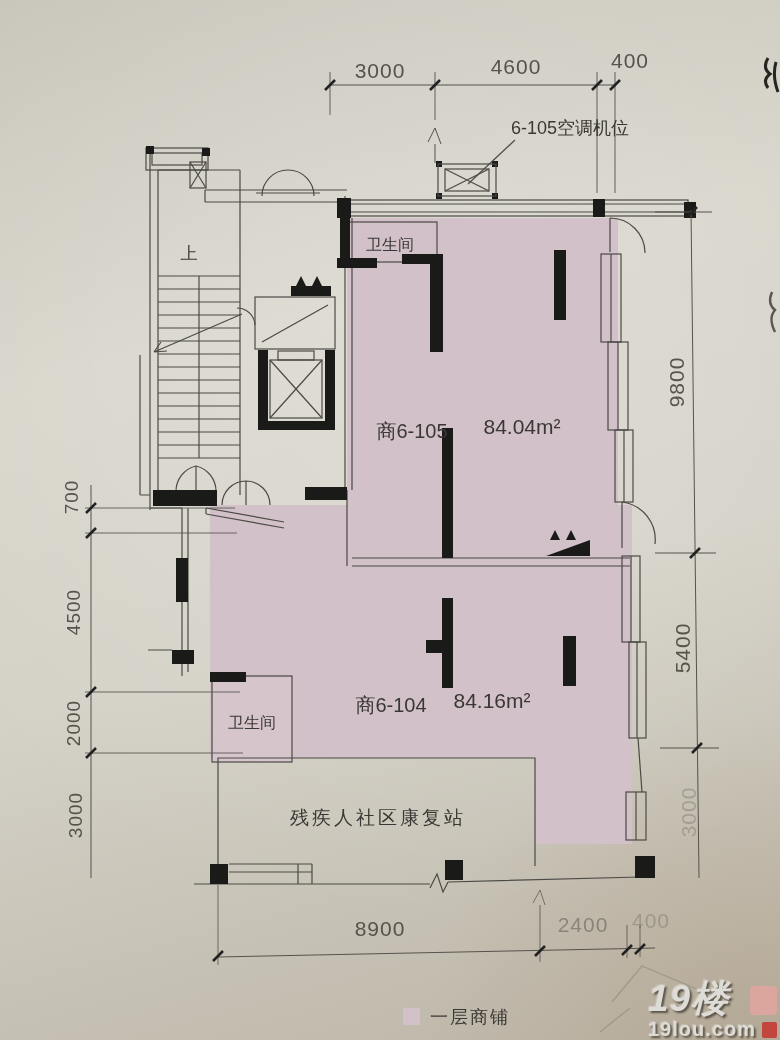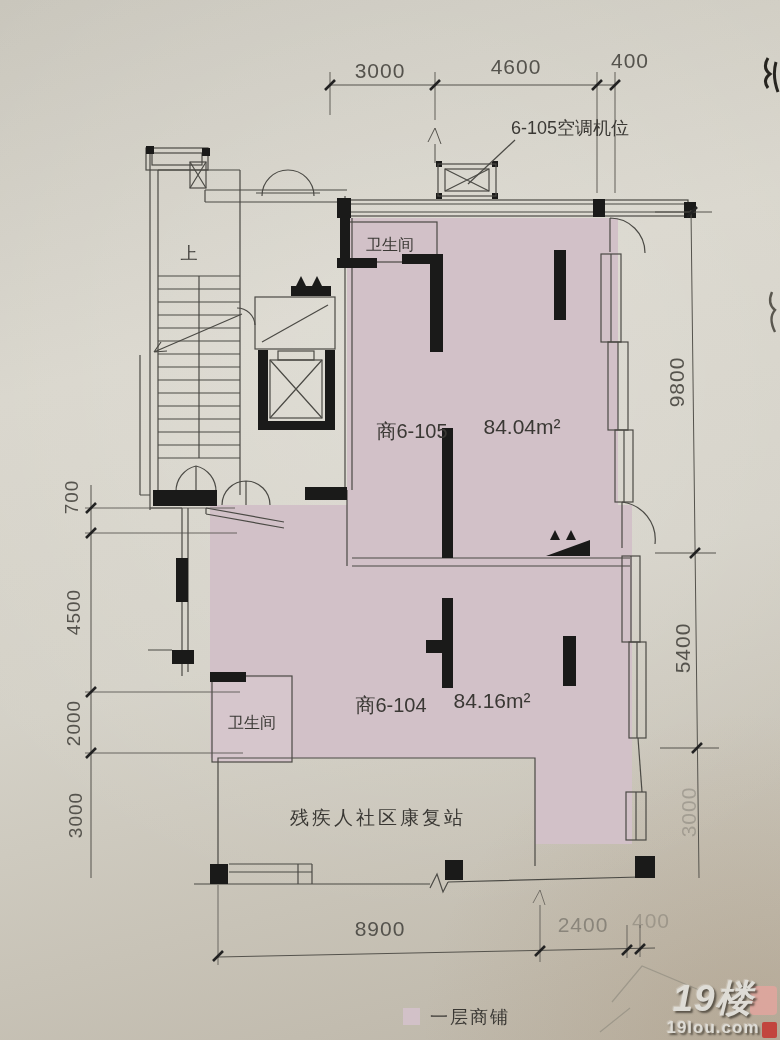--- a/index.html
+++ b/index.html
@@ -15,26 +15,26 @@
       radial-gradient(120% 85% at 54% 36%, rgba(255,255,255,.20), rgba(255,255,255,0) 62%),
       radial-gradient(60% 45% at 96% 100%, rgba(150,120,85,.22), rgba(150,120,85,0) 70%),
       radial-gradient(150% 130% at 50% 45%, rgba(0,0,0,0) 58%, rgba(55,50,42,.30) 100%),
       linear-gradient(165deg, #c9c6bc 0%, #d8d5cb 32%, #d4d1c7 58%, #bcb5a7 100%);
   }
   svg text{font-family:"Liberation Sans","DejaVu Sans",sans-serif;}
   .dim-num{fill:#55534d;font-size:21px;letter-spacing:1px;}
   .dim-num-sm{fill:#55534d;font-size:19px;letter-spacing:1px;}
   .cjk{fill:#3a3834;}
   .watermark{
-    position:absolute;left:648px;top:980px;width:130px;text-align:center;
+    position:absolute;left:648px;top:980px;width:130px;
     color:#dedcd6;font-weight:bold;line-height:1;
     text-shadow:2px 2px 2px rgba(60,55,45,.75), -1px -1px 1px rgba(255,255,255,.25);
   }
   .watermark .wm-title{font-size:37px;font-style:italic;letter-spacing:1px;}
-  .watermark .wm-sub{font-size:17px;margin-top:2px;letter-spacing:1px;}
+  .watermark .wm-sub{font-size:20px;margin-top:2px;letter-spacing:1px;}
 </style>
 </head>
 <body>
 
 <div class="paper"></div>
 
 <svg width="780" height="1040" viewBox="0 0 780 1040" style="position:absolute;inset:0">
 
   <g>
     <rect x="347" y="218" width="271" height="290" fill="#d2c1c8"></rect>

